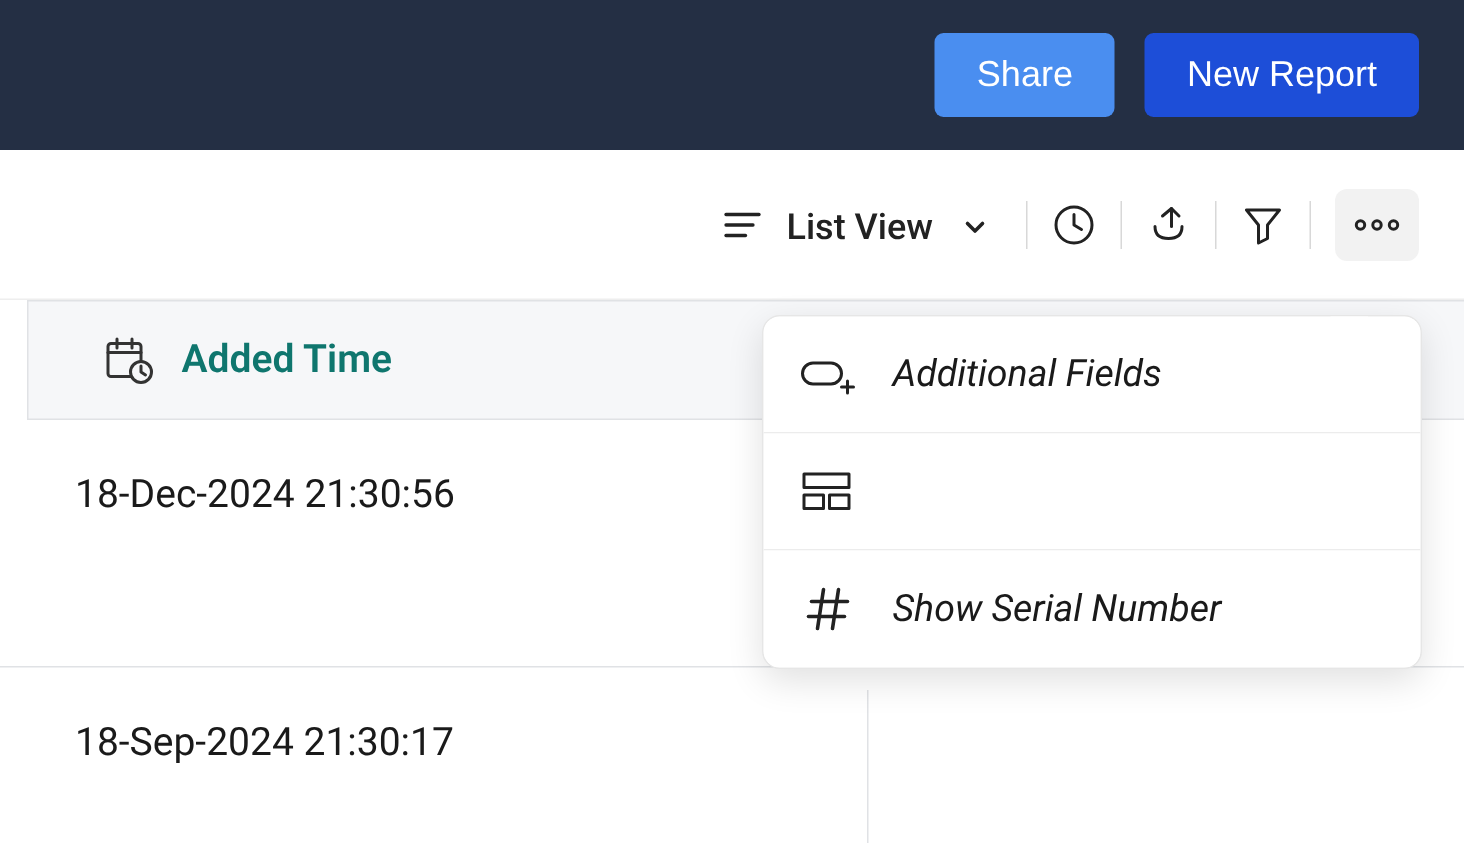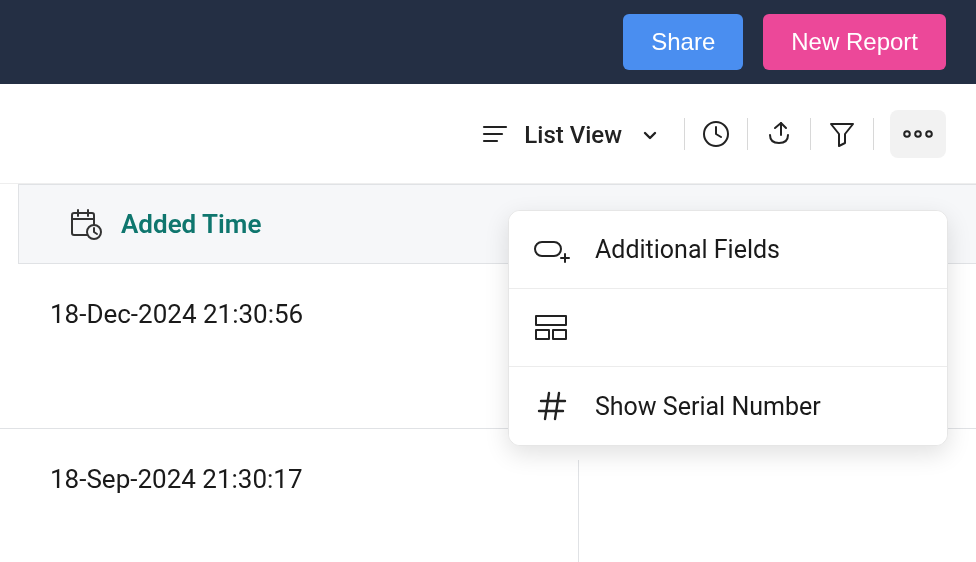--- a/index.html
+++ b/index.html
@@ -6,21 +6,21 @@
   body {
     font-family: -apple-system, BlinkMacSystemFont, "Segoe UI", Roboto, sans-serif;
     background: #fff;
     width: 976px;
     height: 562px;
     overflow: hidden;
     position: relative;
   }
   .topbar {
     background: #242f44;
-    height: 84px;
+    height: 100px;
     display: flex;
     justify-content: flex-end;
     align-items: center;
     padding-right: 30px;
     gap: 20px;
   }
   .btn {
     height: 56px;
     padding: 0 28px;
     border: none;
@@ -30,21 +30,21 @@
     cursor: pointer;
     display: flex;
     align-items: center;
     justify-content: center;
   }
   .btn-share {
     background: #4a8ef0;
     color: #fff;
   }
   .btn-new {
-    background: #ec4899;
+    background: #1d4ed8;
     color: #fff;
   }
   .toolbar {
     height: 100px;
     display: flex;
     justify-content: flex-end;
     align-items: center;
     padding-right: 30px;
     gap: 8px;
     border-bottom: 1px solid #eee;
@@ -140,20 +140,21 @@
   .dropdown {
     position: absolute;
     top: 210px;
     left: 508px;
     width: 440px;
     background: #fff;
     border: 1px solid #e6e6e6;
     border-radius: 12px;
     box-shadow: 0 8px 24px rgba(0,0,0,0.12);
     overflow: hidden;
+    font-style: italic;
   }
   .dropdown::before {
     content: "";
     position: absolute;
     top: -10px;
     right: 38px;
     width: 18px;
     height: 18px;
     background: #fff;
     border-left: 1px solid #e6e6e6;

